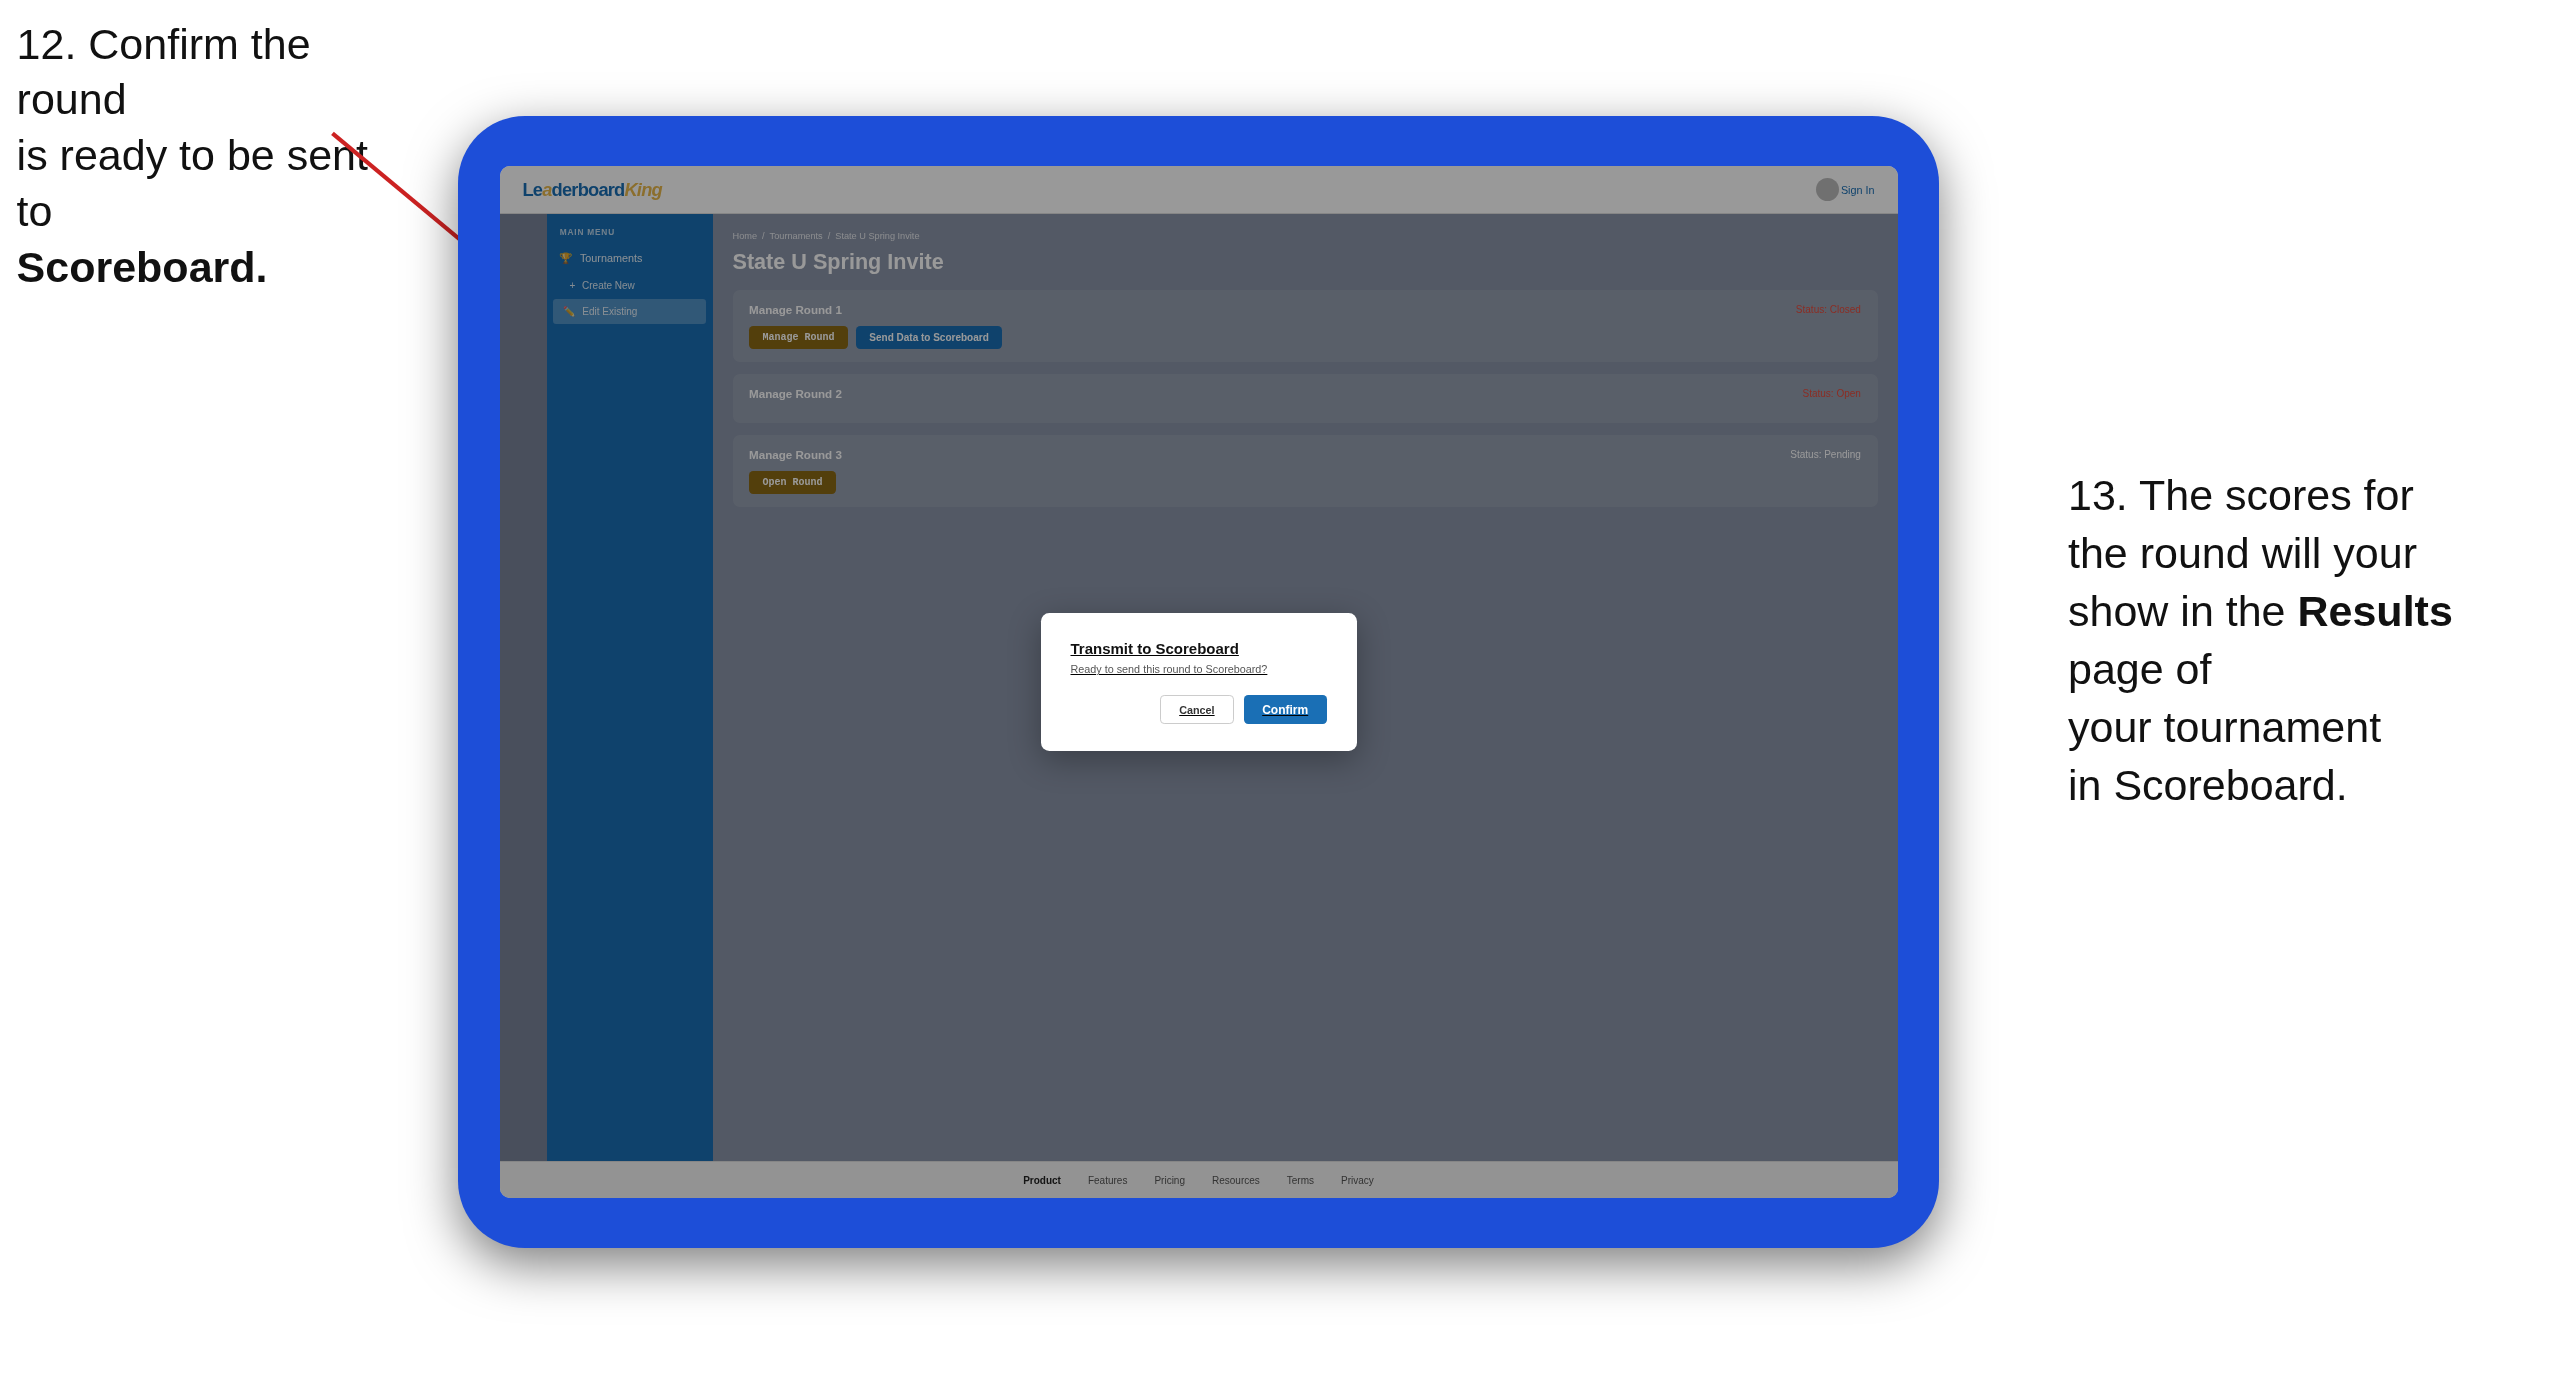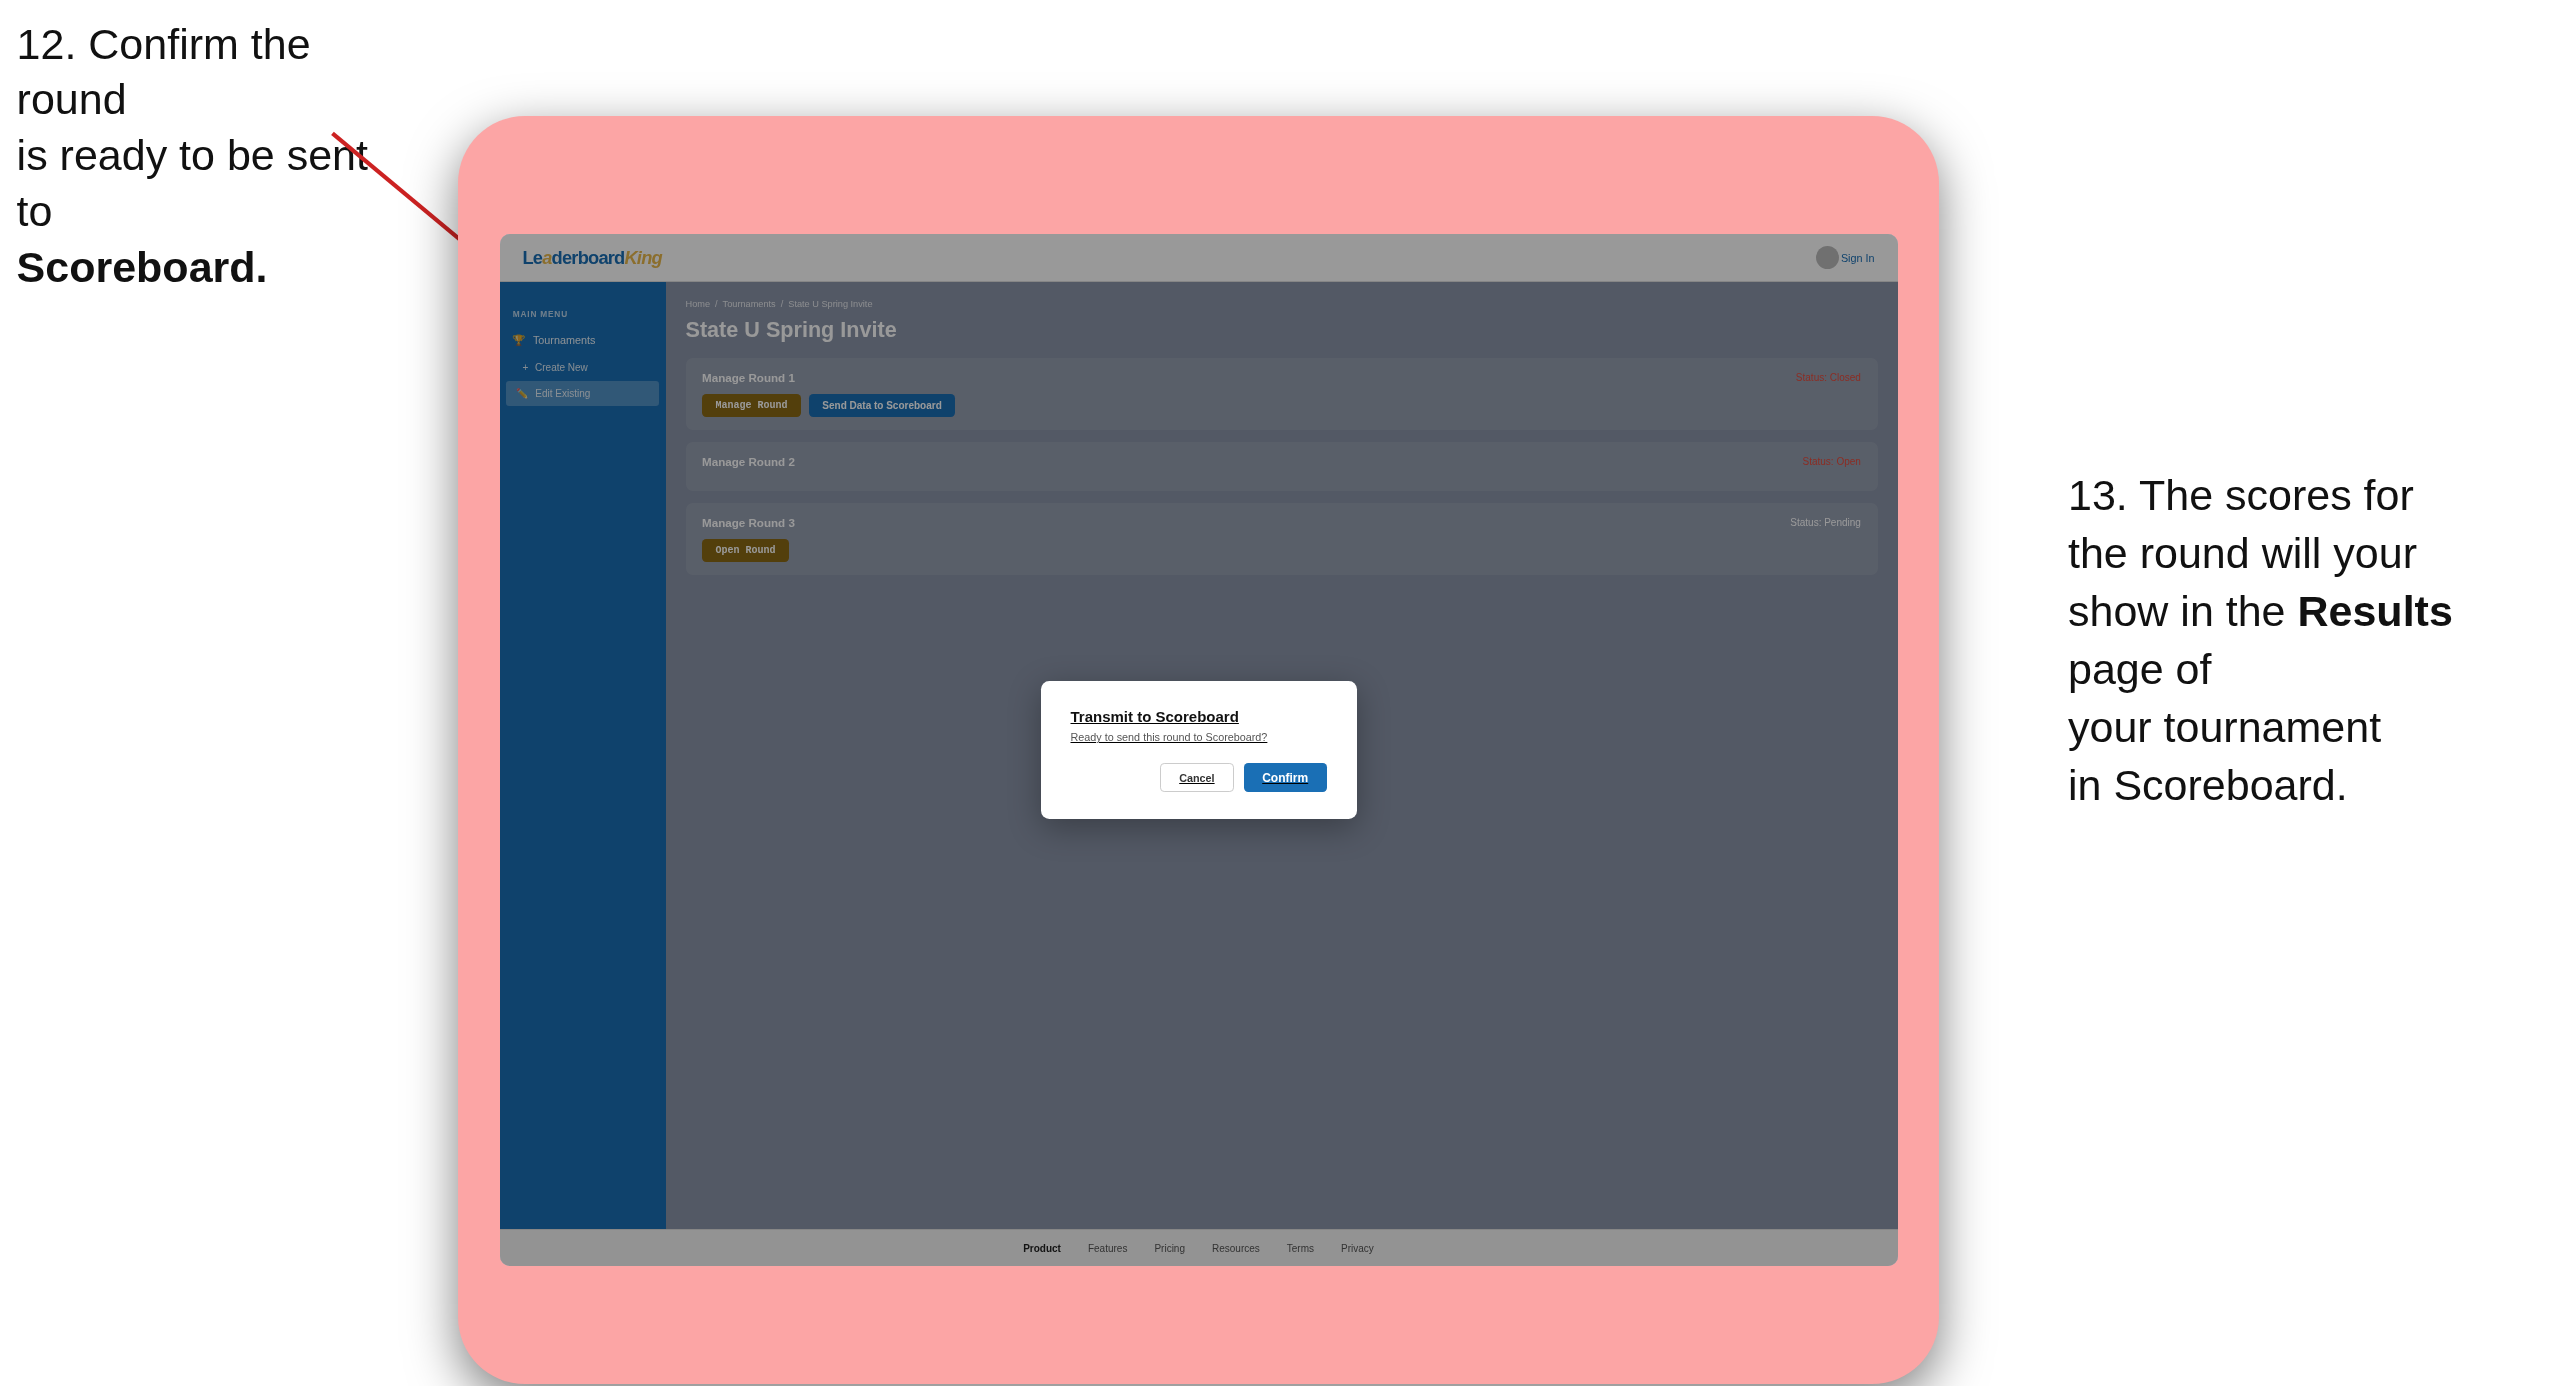--- a/index.html
+++ b/index.html
@@ -49,22 +49,22 @@
     .instruction-right strong {
       font-weight: 900;
     }
 
     
     .tablet {
       position: absolute;
       top: 116px;
       left: 458px;
       width: 1481px;
-      height: 1268px;
-      background: #fca5a5;
+      height: 1132px;
+      background: #1d4ed8;
       border-radius: 67px;
       box-shadow: 0 16.6px 50px rgba(0,0,0,0.5);
       display: flex;
       align-items: center;
       justify-content: center;
     }
 
     .tablet-screen {
       width: 1398px;
       height: 1032px;
@@ -125,21 +125,22 @@
       display: flex;
       flex: 1;
       overflow: hidden;
     }
 
     
     .sidebar {
       width: 166px;
       background: #1a6fb5;
       flex-shrink: 0;
-      padding-top: 27px;
+      padding-top: 13px;
+      margin-left: 47px;
     }
 
     .sidebar-label {
       color: rgba(255,255,255,0.7);
       font-size: 8.3px;
       font-weight: 700;
       letter-spacing: 0.8px;
       padding: 0 13.3px 6.7px;
       text-transform: uppercase;
     }

